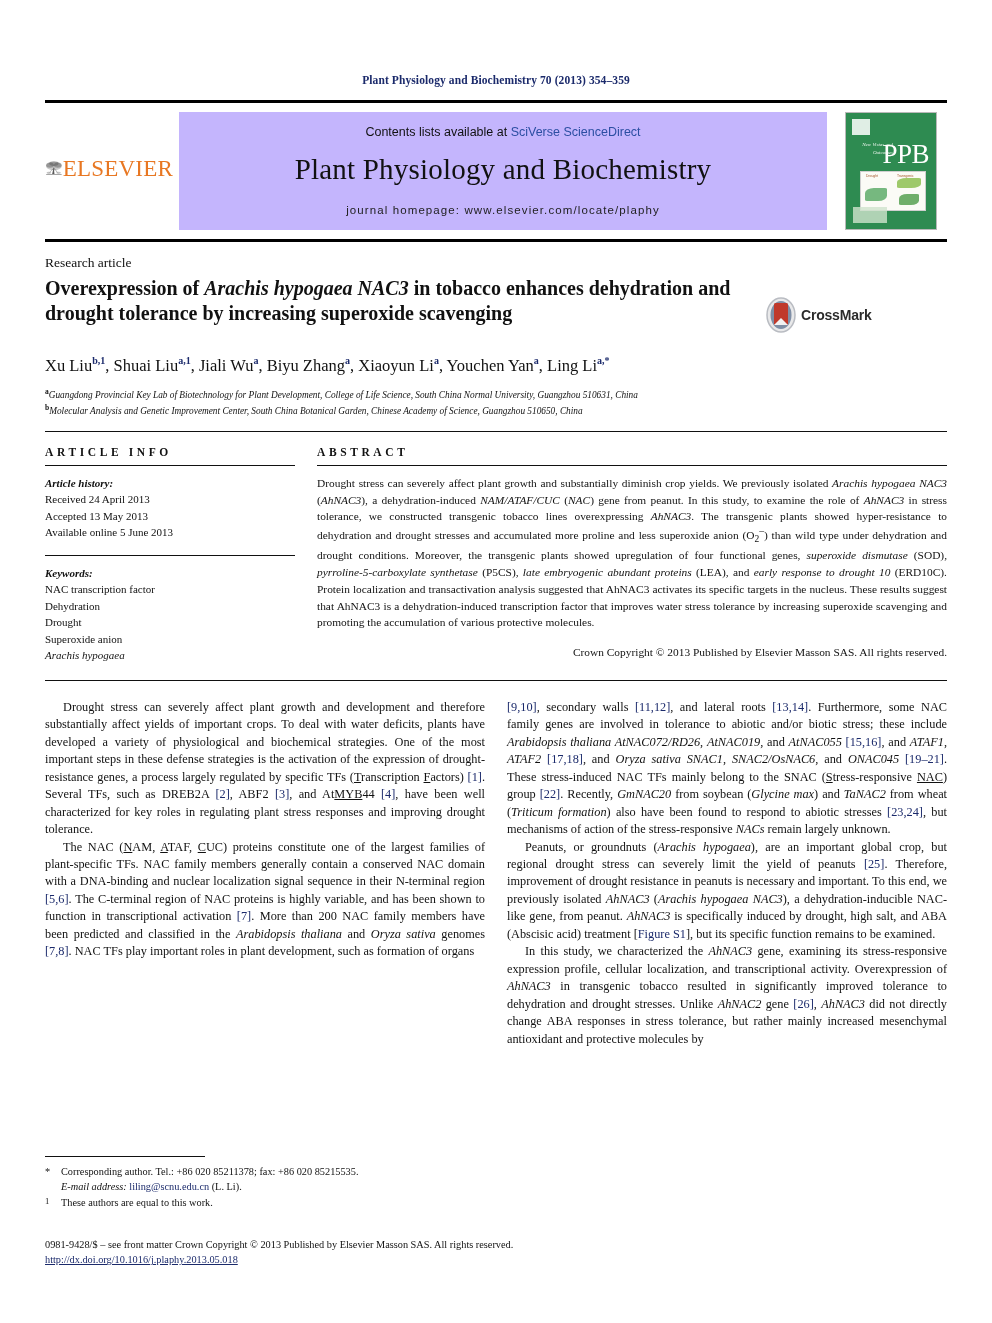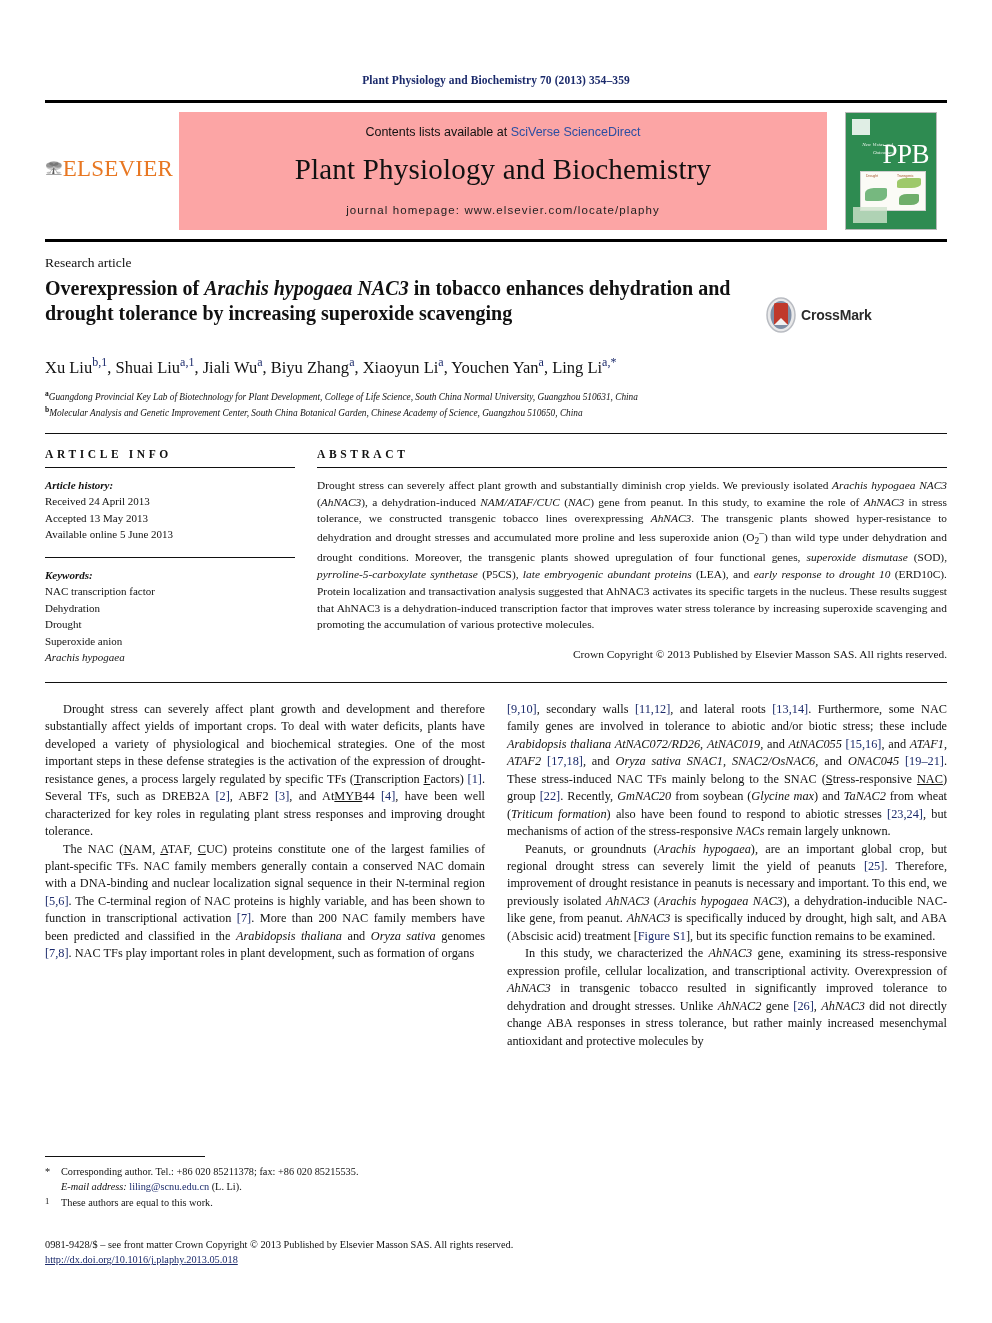--- a/index.html
+++ b/index.html
@@ -49,21 +49,21 @@
   .elsevier-word {
     font-family: "Liberation Serif", serif;
     color: #e87722;
     font-size: 23px;
     letter-spacing: .2px;
     line-height: 1;
     margin-top: -2px;
   }
   .grayband {
     flex: 1 1 auto;
-    background: #fca5a5;
+    background: #c4b5fd;
     margin: 9px 8px 9px 6px;
     display: flex;
     flex-direction: column;
     align-items: center;
     justify-content: center;
     padding: 6px 0 8px 0;
   }
   .contents-line {
     font-family: "Liberation Sans", sans-serif;
     font-size: 12.5px;
@@ -154,21 +154,21 @@
   .cm-word {
     font-family:"Liberation Sans", sans-serif;
     font-size: 14px; font-weight:bold; color:#2b2b2b;
     letter-spacing:-.2px;
   }
   .authors {
     margin-top: 16px;
     font-size: 16.5px;
     color: #111;
   }
-  .authors sup { font-size: 12px; color:#1b2a6b; font-weight:normal; }
+  .authors sup { font-size: 10px; color:#1b2a6b; font-weight:bold; }
   .affils { margin-top: 10px; }
   .affil {
     font-size: 9.3px;
     font-style: italic;
     line-height: 1.55;
     color:#111;
   }
   .affil sup { font-style: normal; font-weight:bold; font-size:7.5px; }
 
   .rule-thin { border-top:1px solid #111; margin-top: 12px; }

